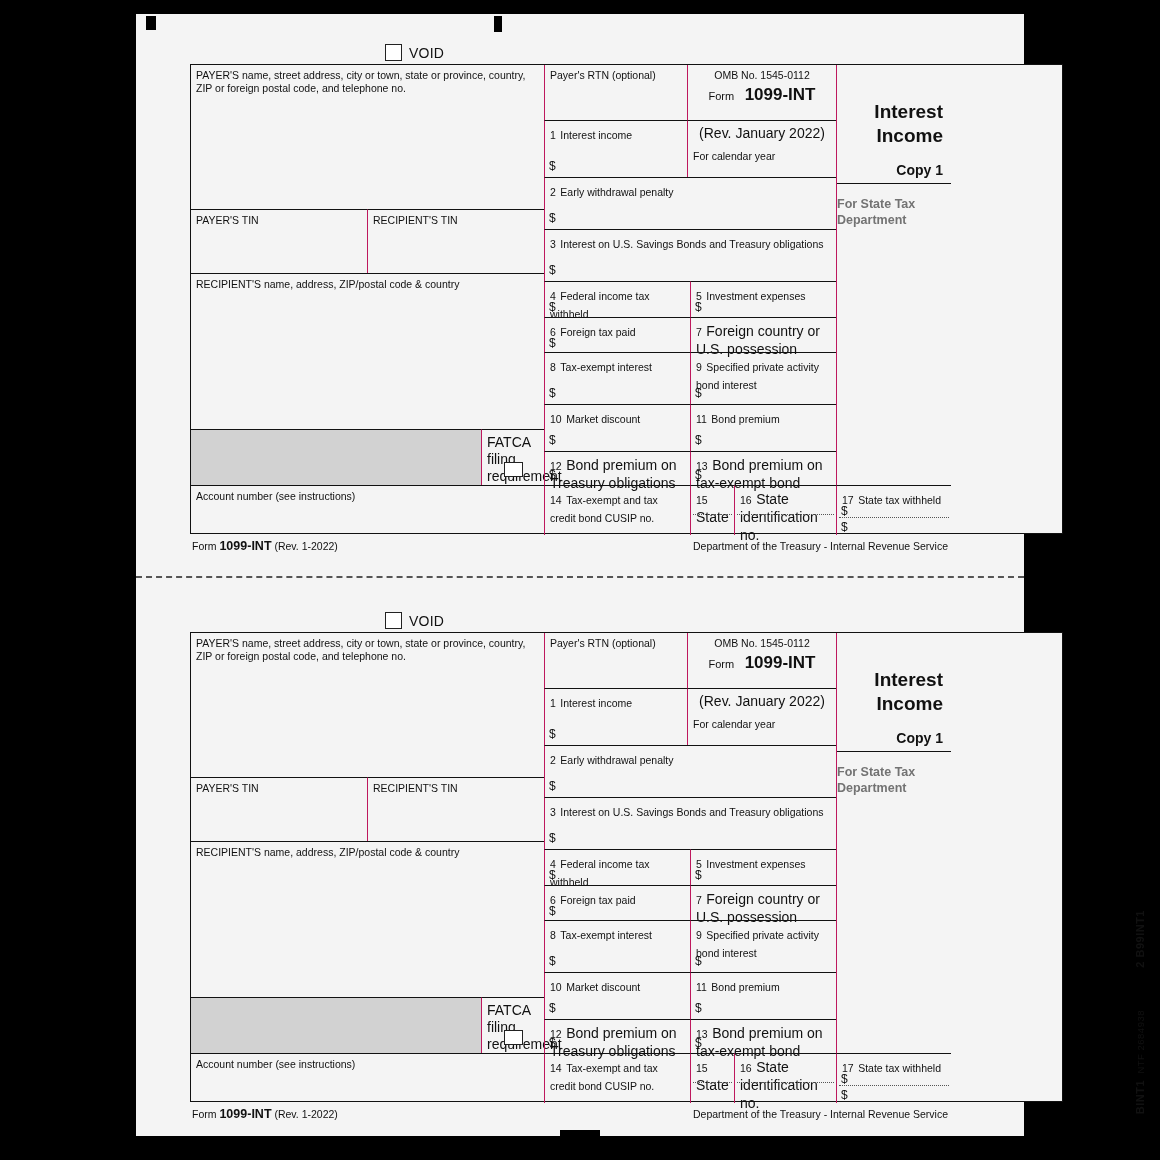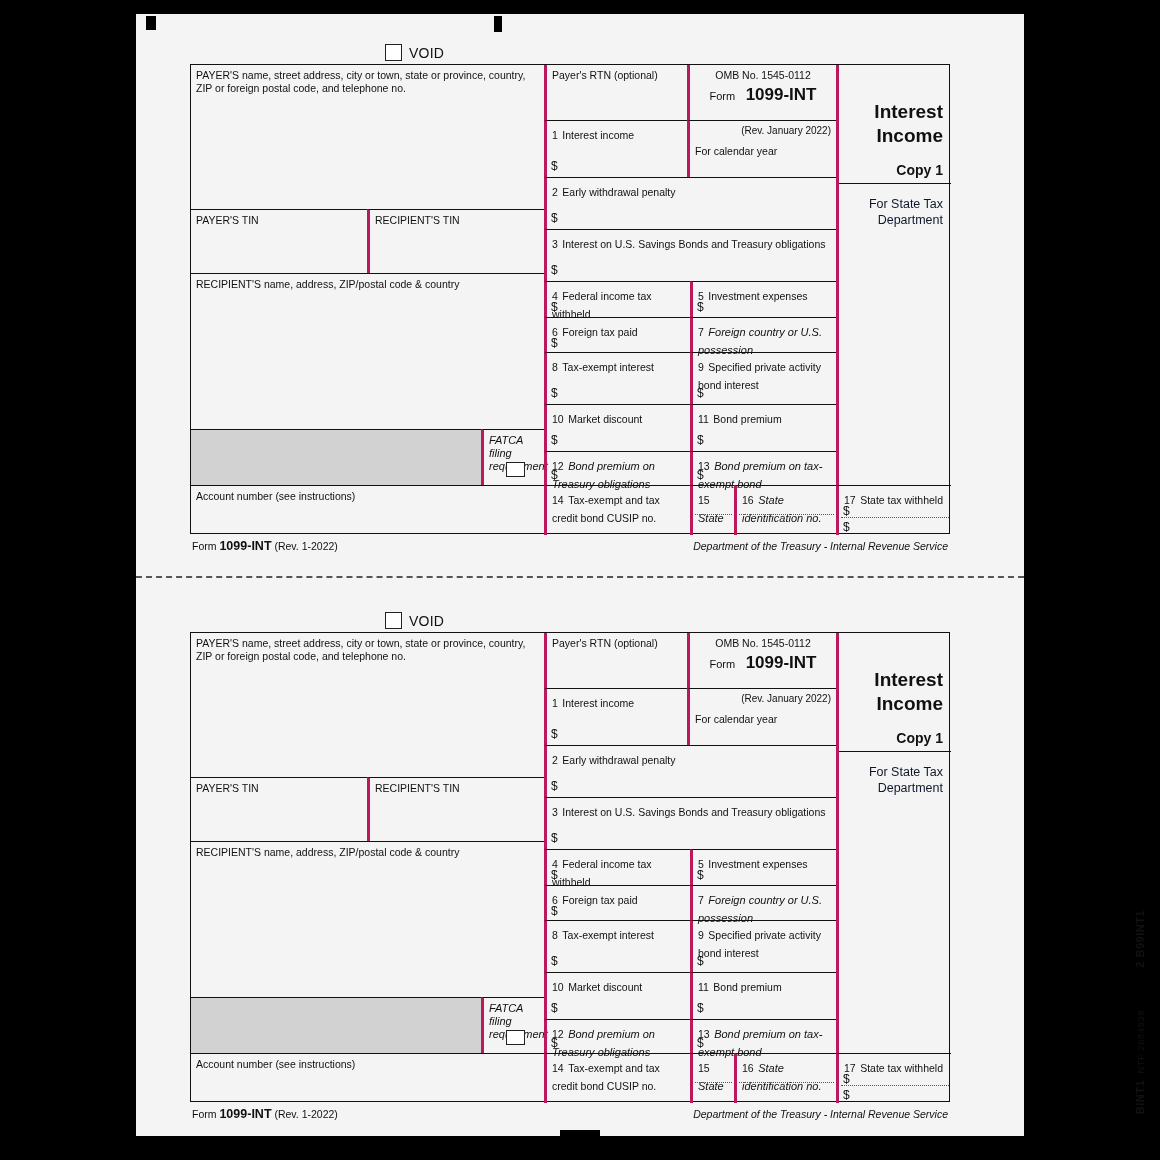--- a/index.html
+++ b/index.html
@@ -17,43 +17,43 @@
   .f2{left:190px;top:610px;}
 
   
   .topbar{position:relative;height:22px;}
   .cbwrap{position:absolute;display:flex;align-items:center;}
   .cb{width:15px;height:15px;border:1px solid #222;background:#fff;display:inline-block;}
   .cblabel{font-size:14px;color:#111;margin-left:7px;letter-spacing:.2px;}
   .void{left:195px;top:2px;}
   .corrected{left:278px;top:2px;margin-top:28px;}
 
-  .grid{position:relative;width:760px;height:470px;border:1px solid #111;box-sizing:border-box;background:#f4f4f4;}
+  .grid{position:relative;width:873px;height:470px;border:1px solid #111;box-sizing:border-box;background:#f4f4f4;}
   .cell{position:absolute;box-sizing:border-box;}
-  .bl{border-left:3px solid #be185d;}
+  .bl{border-left:1px solid #be185d;}
   .bt{border-top:1px solid #111;}
   .lbl{font-size:10.5px;color:#111;line-height:1.25;}
-  .lbl-sm{font-size:11px;color:#111;line-height:1.2;font-style:italic;}
+  .lbl-sm{font-size:14px;color:#111;line-height:1.2;}
   .num{font-size:10.5px;color:#111;font-weight:400;}
   .dollar{position:absolute;left:4px;font-size:12px;color:#111;}
   .pad{padding:4px 5px;}
   .title-int{font-size:19px;font-weight:bold;color:#111;text-align:right;line-height:1.25;}
   .copy1{font-size:14px;font-weight:bold;color:#111;text-align:right;}
-  .forstate{font-size:12.5px;font-weight:normal;color:#0f172a;text-align:right;line-height:1.35;}
+  .forstate{font-size:12.5px;font-weight:bold;color:#737373;text-align:left;line-height:1.35;}
 
   .omb{font-size:10.5px;color:#111;text-align:center;}
   .formname{font-size:11px;color:#111;}
   .formnum{font-size:17px;font-weight:bold;color:#111;}
-  .rev{font-size:10px;color:#111;text-align:right;}
+  .rev{font-size:14px;color:#111;text-align:center;}
   .calyear{font-size:10.5px;color:#111;text-align:left;}
 
   .footer{position:relative;width:760px;height:20px;margin-top:3px;}
   .footleft{position:absolute;left:2px;top:2px;font-size:10.5px;color:#111;}
   .footleft b{font-size:12.5px;}
-  .footright{position:absolute;right:2px;top:3px;font-size:10.5px;color:#111;font-style:italic;}
+  .footright{position:absolute;right:2px;top:3px;font-size:10.5px;color:#111;}
 
   .fatca-gray{background:#d2d2d2;}
   .fatca-box{width:17px;height:13px;border:1px solid #222;background:#fff;}
 
   .dotted{border-bottom:1px dotted #555;}
 
   .side{position:absolute;right:14px;writing-mode:vertical-rl;transform:rotate(180deg);font-size:11px;color:#111;font-weight:bold;letter-spacing:.5px;}
   .side-ntf{font-weight:normal;font-size:9.5px;}
 </style>
 </head>

